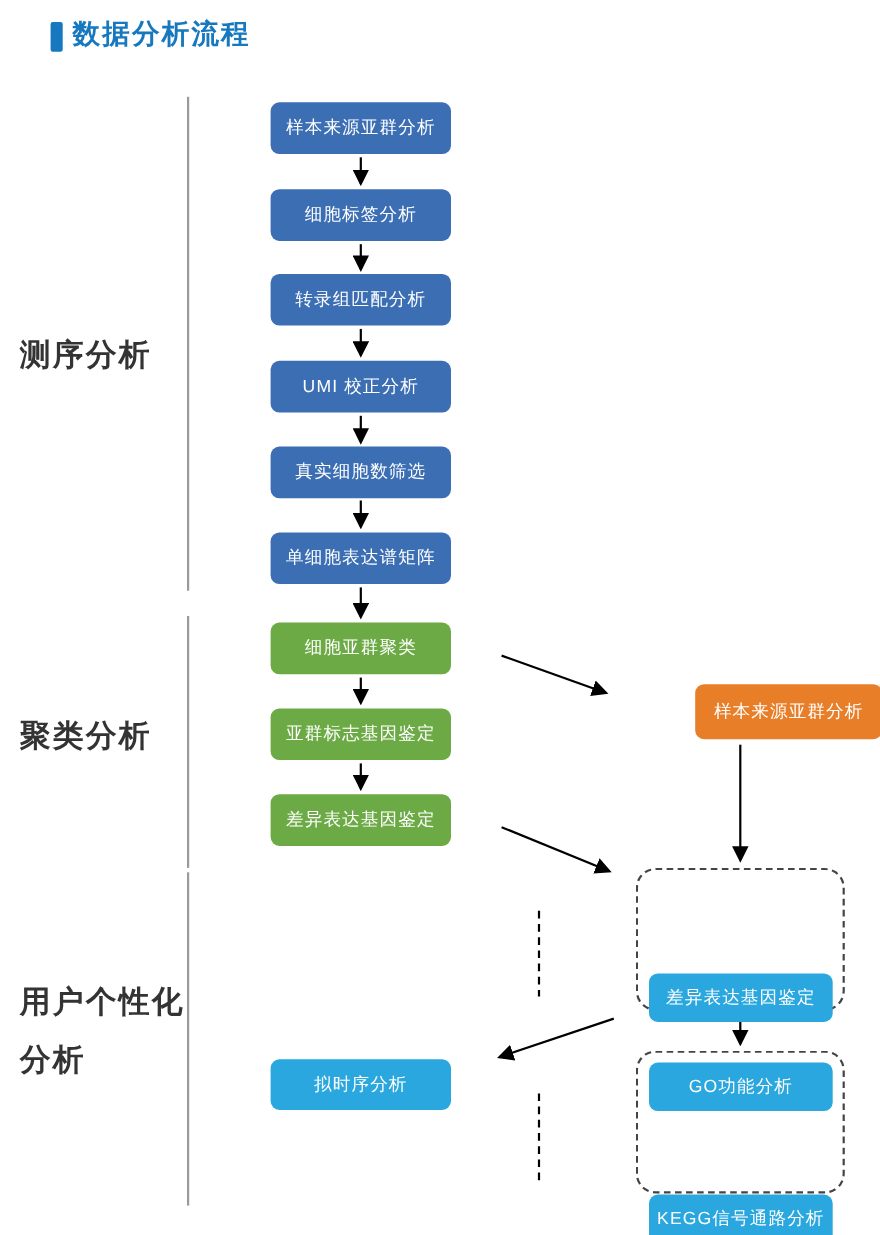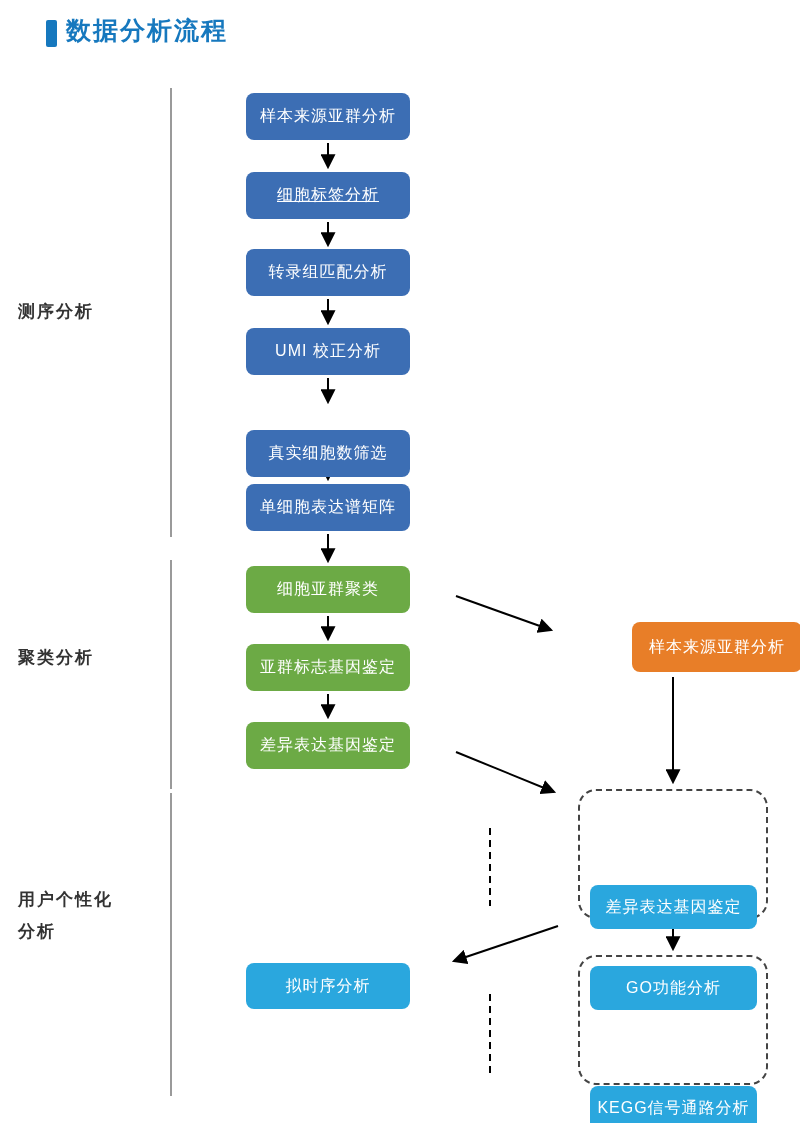--- a/index.html
+++ b/index.html
@@ -15,32 +15,32 @@
 
   .title-row{position:absolute;top:14px;left:18px;display:flex;align-items:flex-end;gap:9px;padding-left:28px;}
   .title-bar{width:11px;height:27px;background:var(--accent);border-radius:2px;}
   .page-title{font-size:25px;font-weight:bold;color:var(--accent);letter-spacing:2px;}
 
   .vline{position:absolute;left:170px;width:2px;background:#9a9a9a;}
   .vline-1{top:88px;height:449px;}
   .vline-2{top:560px;height:229px;}
   .vline-3{top:793px;height:303px;}
 
-  .section-label{position:absolute;left:18px;font-size:17px;font-weight:bold;color:#333;letter-spacing:2px;line-height:1.9;}
+  .section-label{position:absolute;left:18px;font-size:28px;font-weight:bold;color:#333;letter-spacing:2px;line-height:1.9;}
 
   .node{position:absolute;display:flex;align-items:center;justify-content:center;
         color:#fff;font-size:16px;border-radius:8px;text-align:center;letter-spacing:1px;}
   .node.blue{background:var(--blue);}
   .node.green{background:var(--green);}
   .node.orange{background:var(--orange);}
   .node.lblue{background:var(--lblue);}
 
   .main-col{left:246px;width:164px;height:47px;}
-  .b1{top:93px;}  .b2{top:172px;text-decoration:underline;} .b3{top:249px;}
-  .b4{top:328px;} .b5{top:430px;} .b6{top:484px;}
+  .b1{top:93px;}  .b2{top:172px;} .b3{top:249px;}
+  .b4{top:328px;} .b5{top:406px;} .b6{top:484px;}
   .g1{top:566px;} .g2{top:644px;} .g3{top:722px;}
 
   .orange-box{left:588px;top:622px;width:170px;height:50px;margin-left:44px;}
 
   .dashed-group{position:absolute;border:2px dashed #444;border-radius:18px;}
   .dg1{left:578px;top:789px;width:190px;height:130px;}
   .dg2{left:578px;top:955px;width:190px;height:130px;}
   .inner{left:590px;width:167px;height:44px;}
   .i1{top:800px;} .i2{top:861px;margin-top:24px;}
   .i3{top:966px;} .i4{top:1086px;text-align:right;}

